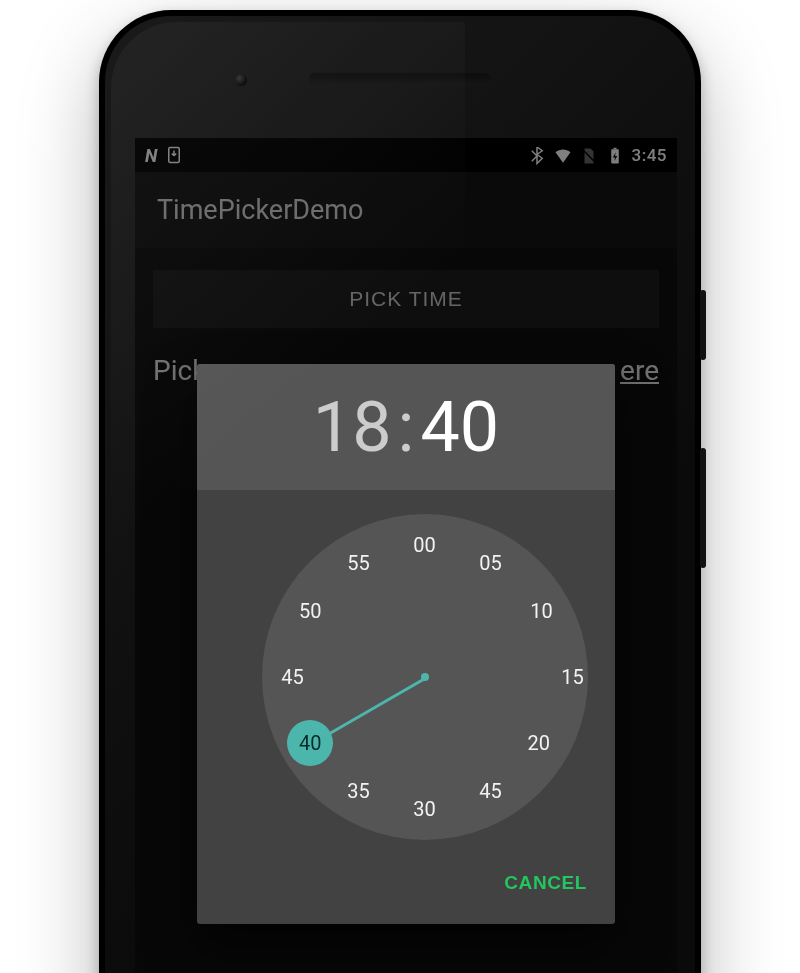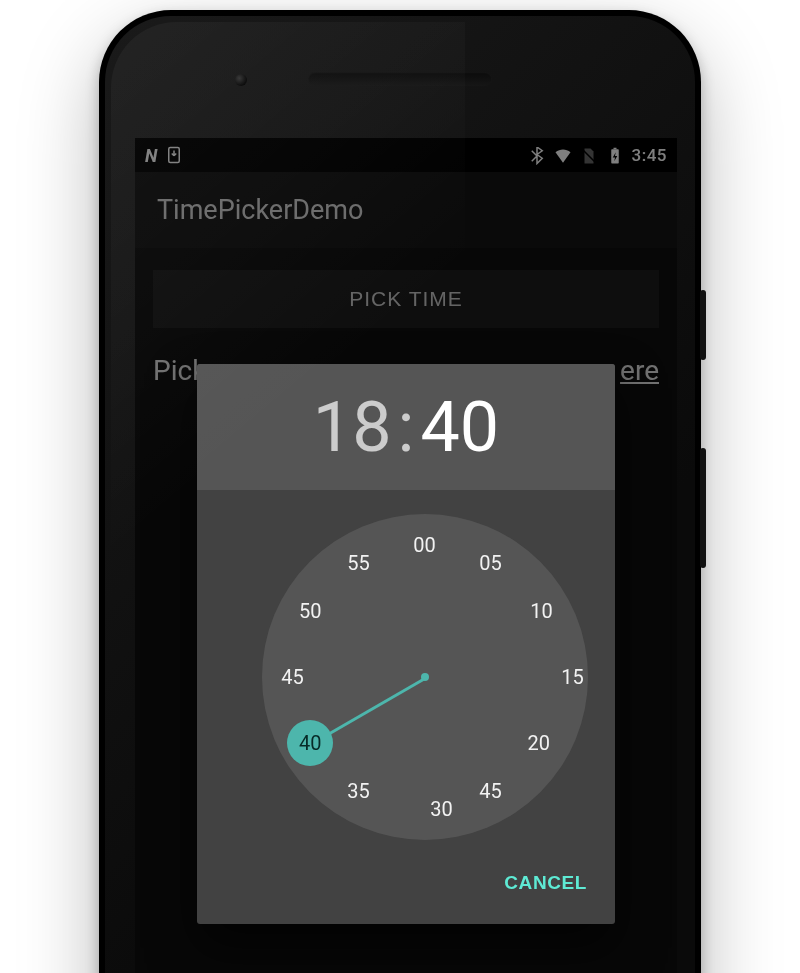--- a/index.html
+++ b/index.html
@@ -122,21 +122,21 @@
     color:#f2f2f2; font-size:20px; border-radius:50%;
     user-select:none;
   }
   .cf-num.selected { background:#4db6ac; color:#072b28; }
 
   .dlg-actions {
     display:flex; justify-content:flex-end; gap:10px;
     padding:10px 10px 16px;
   }
   .dlg-btn {
-    background:transparent; border:none; color:#5eead4;
+    background:transparent; border:none; color:#22c55e;
     font-size:19px; font-weight:600; letter-spacing:0.6px;
     padding:14px 18px;
   }
 </style>
 </head>
 <body>
 
 <div class="phone-frame">
   <div class="side-btn b1"></div>
   <div class="side-btn b2"></div>
@@ -199,21 +199,21 @@
         <div class="dlg-body">
           <div class="clockface" id="clockface">
             <div class="cf-hand" id="cf-hand" style="transform: rotate(150deg);"></div>
             <div class="cf-center"></div>
           <div class="cf-num" style="left: 163px; top: 31px;">00</div>
               <div class="cf-num" style="left: 229px; top: 48.6846px;">05</div>
               <div class="cf-num" style="left: 280px; top: 97px;">10</div>
               <div class="cf-num" style="left: 311px; top: 163px;">15</div>
               <div class="cf-num" style="left: 277.315px; top: 229px;">20</div>
               <div class="cf-num" style="left: 229px; top: 277.315px;">45</div>
-              <div class="cf-num" style="left: 180px; top: 295px;">30</div>
+              <div class="cf-num" style="left: 163px; top: 295px;">30</div>
               <div class="cf-num" style="left: 97px; top: 277.315px; text-align: right;">35</div>
               <div class="cf-num selected" style="left: 48.6846px; top: 229px;">40</div>
               <div class="cf-num" style="left: 31px; top: 163px;">45</div>
               <div class="cf-num" style="left: 48.6846px; top: 97px;">50</div>
               <div class="cf-num" style="left: 97px; top: 48.6846px;">55</div>
             </div>
         </div>
         <div class="dlg-actions">
           <button class="dlg-btn">
             <span>CANCEL</span>

